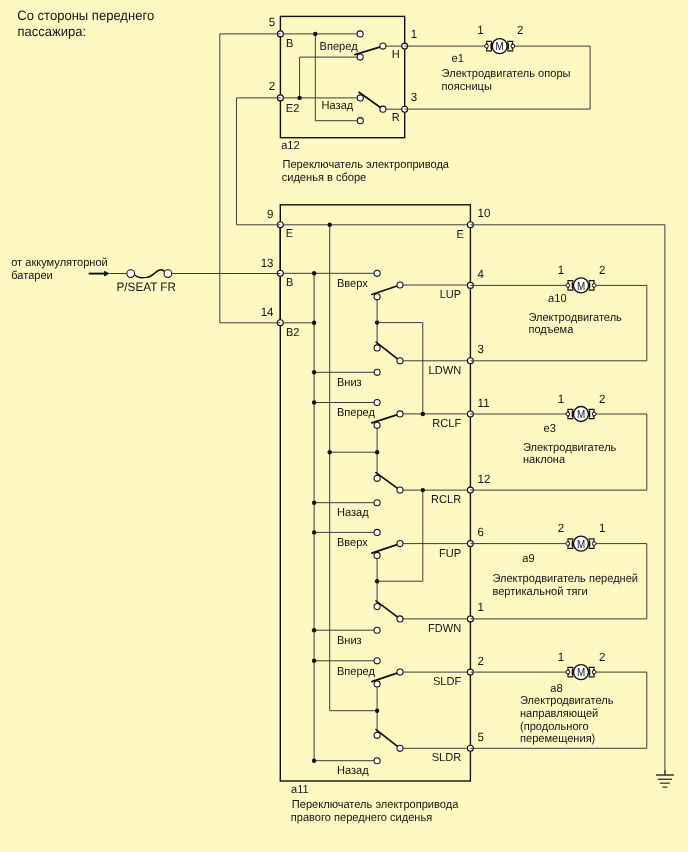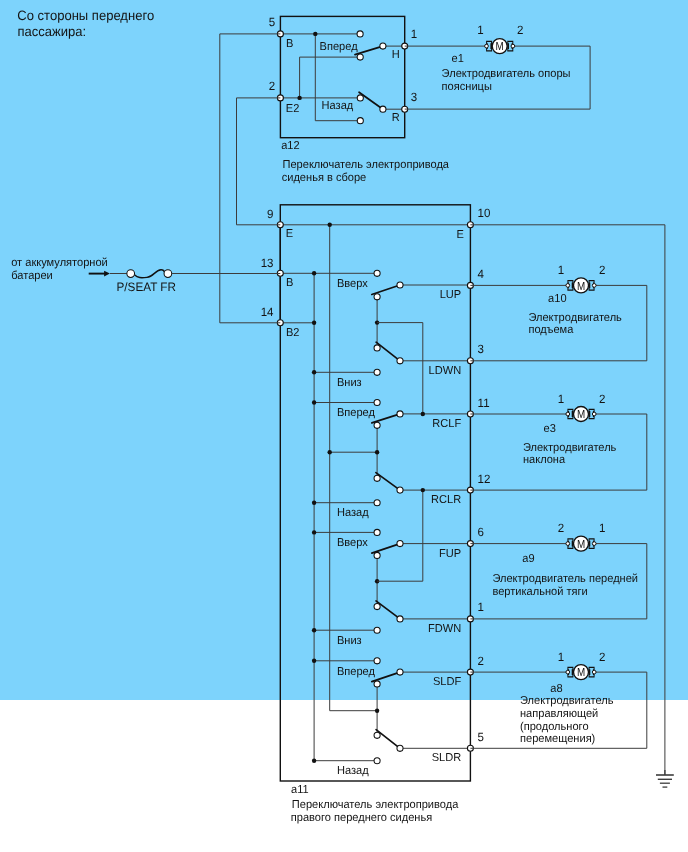--- a/index.html
+++ b/index.html
@@ -1,21 +1,21 @@
 <!DOCTYPE html>
 <html><head>
 <meta charset="utf-8">
 <style>
   html,body{margin:0;padding:0;background:#ffffff;-webkit-font-smoothing:antialiased;}
   *{-webkit-font-smoothing:antialiased;}
   body{width:688px;height:852px;overflow:hidden;
        font-family:"Liberation Sans",sans-serif;
        -webkit-font-smoothing:antialiased;
        text-rendering:geometricPrecision;}
-  #page{position:relative;width:688px;height:700px;background:#7dd3fc;}
+  #page{position:relative;width:688px;height:852px;background:#fef9c3;}
   svg#diagram{position:absolute;left:0;top:0;}
   
   .wire{stroke:#3c3c3c;stroke-width:1;fill:none;}
   .wire-b{stroke:#111;stroke-width:1.4;fill:none;}
   .box{stroke:#111;stroke-width:1.4;fill:none;}
   .arm{stroke:#111;stroke-width:1.7;fill:none;stroke-linecap:round;}
   .term{stroke:#111;stroke-width:1.1;fill:#fff;}
   .dot{fill:#111;stroke:none;}
   .oc{stroke:#111;stroke-width:1.05;fill:#fff;}
   .thick{stroke:#111;stroke-width:1.9;fill:none;}

